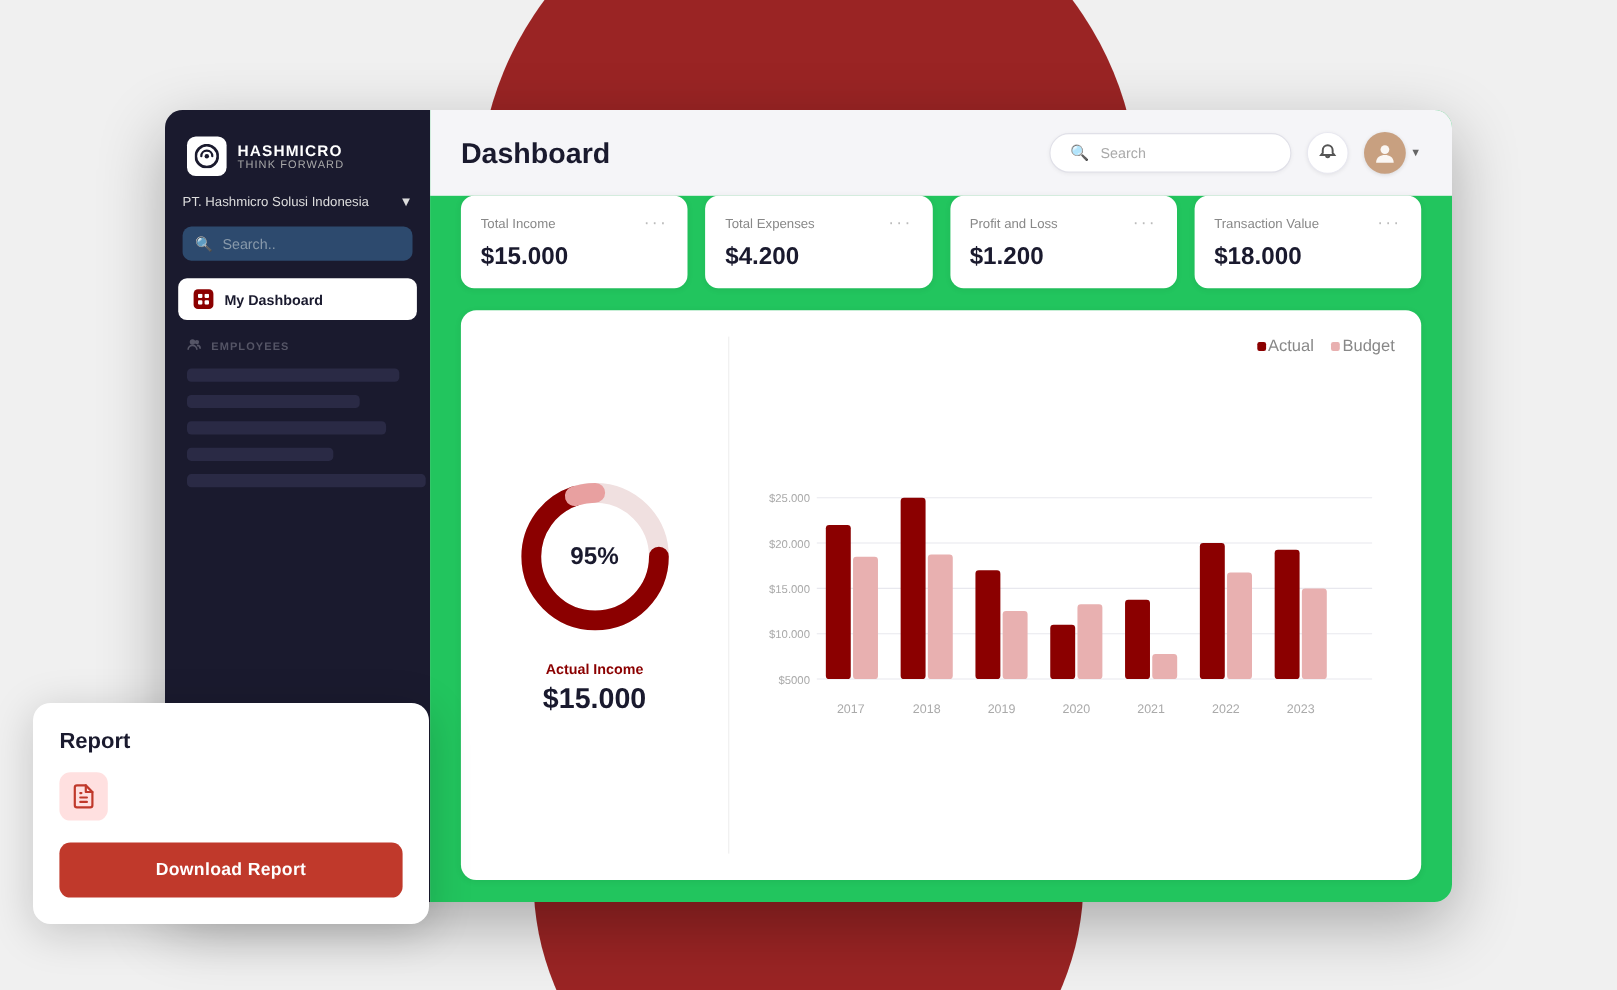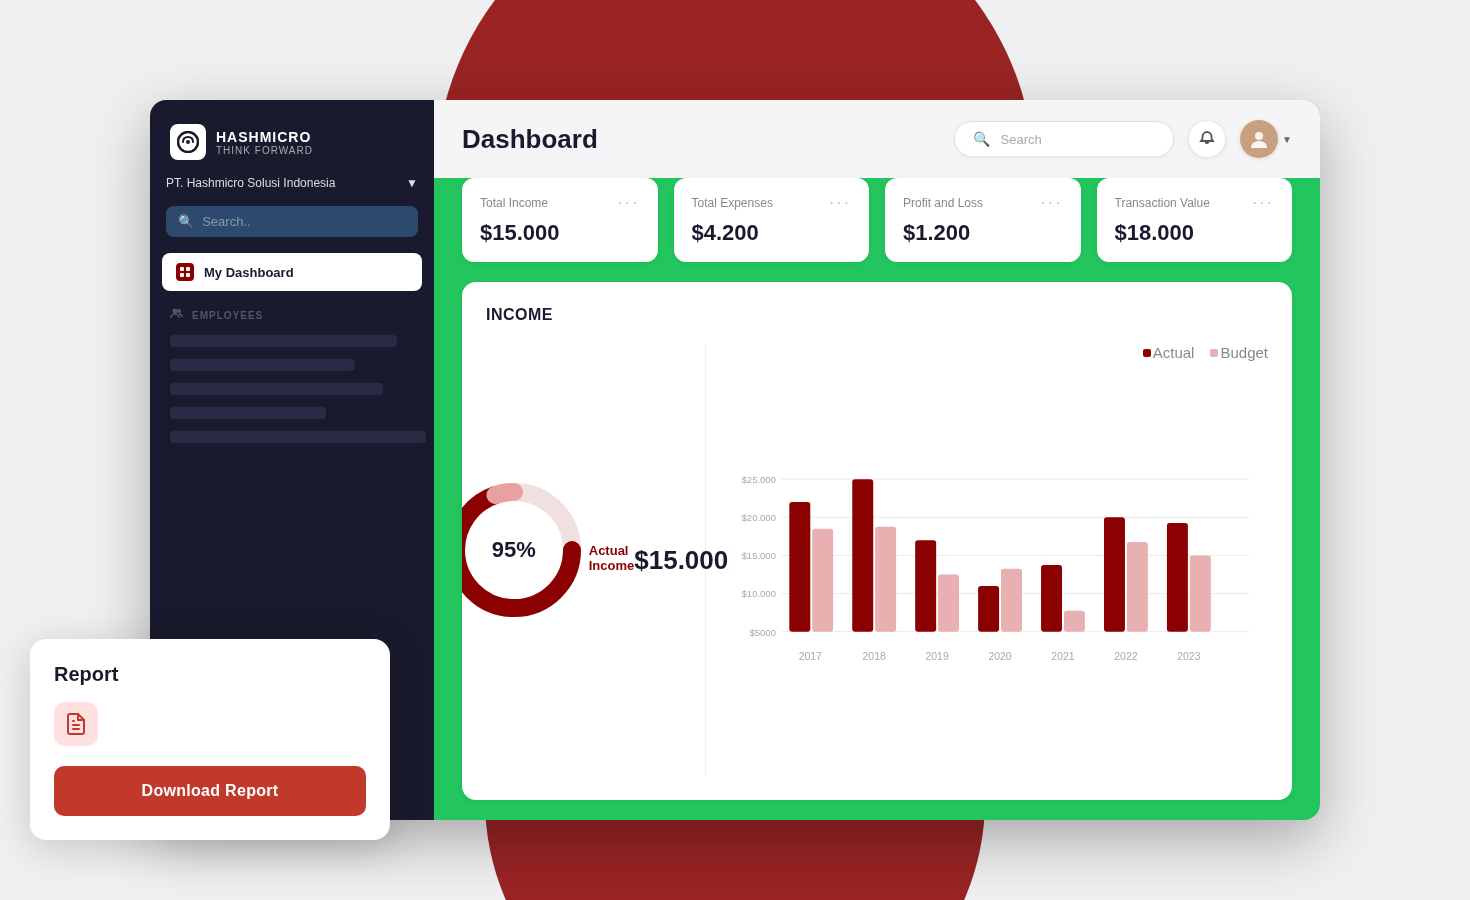--- a/index.html
+++ b/index.html
@@ -47,21 +47,21 @@
       height: 720px;
       display: flex;
       border-radius: 16px;
       overflow: hidden;
       box-shadow: 0 20px 60px rgba(0,0,0,0.3);
       z-index: 2;
     }
 
     
     .sidebar {
-      width: 284px;
+      width: 241px;
       background: #1a1a2e;
       flex-shrink: 0;
       display: flex;
       flex-direction: column;
       padding-bottom: 20px;
     }
     .sidebar-logo {
       padding: 24px 20px 16px;
       display: flex;
       align-items: center;
@@ -311,21 +311,21 @@
     }
     .income-body {
       display: flex;
       gap: 0;
       flex: 1;
     }
     .income-left {
       width: 220px;
       flex-shrink: 0;
       display: flex;
-      flex-direction: row;
+      flex-direction: column;
       align-items: center;
       justify-content: center;
       border-right: 1px solid #eee;
       padding-right: 24px;
     }
     .donut-container {
       position: relative;
       width: 150px;
       height: 150px;
       margin-bottom: 20px;
@@ -557,21 +557,20 @@
       <div class="stat-card">
         <div class="stat-card-header">
           <span class="stat-label">Transaction Value</span>
           <span class="stat-menu">···</span>
         </div>
         <div class="stat-value">$18.000</div>
       </div>
     </div>
 
     <div class="income-section">
-      <div class="income-title">INCOME</div>
       <div class="income-body">
 
         <div class="income-left">
           <div class="donut-container">
             <svg width="150" height="150" viewBox="0 0 150 150">
 
               <circle cx="75" cy="75" r="58" fill="none" stroke="#f0e0e0" stroke-width="18"></circle>
 
               <circle cx="75" cy="75" r="58" fill="none" stroke="#8b0000" stroke-width="18" stroke-dasharray="345 364" stroke-dashoffset="91" stroke-linecap="round"></circle>
 

